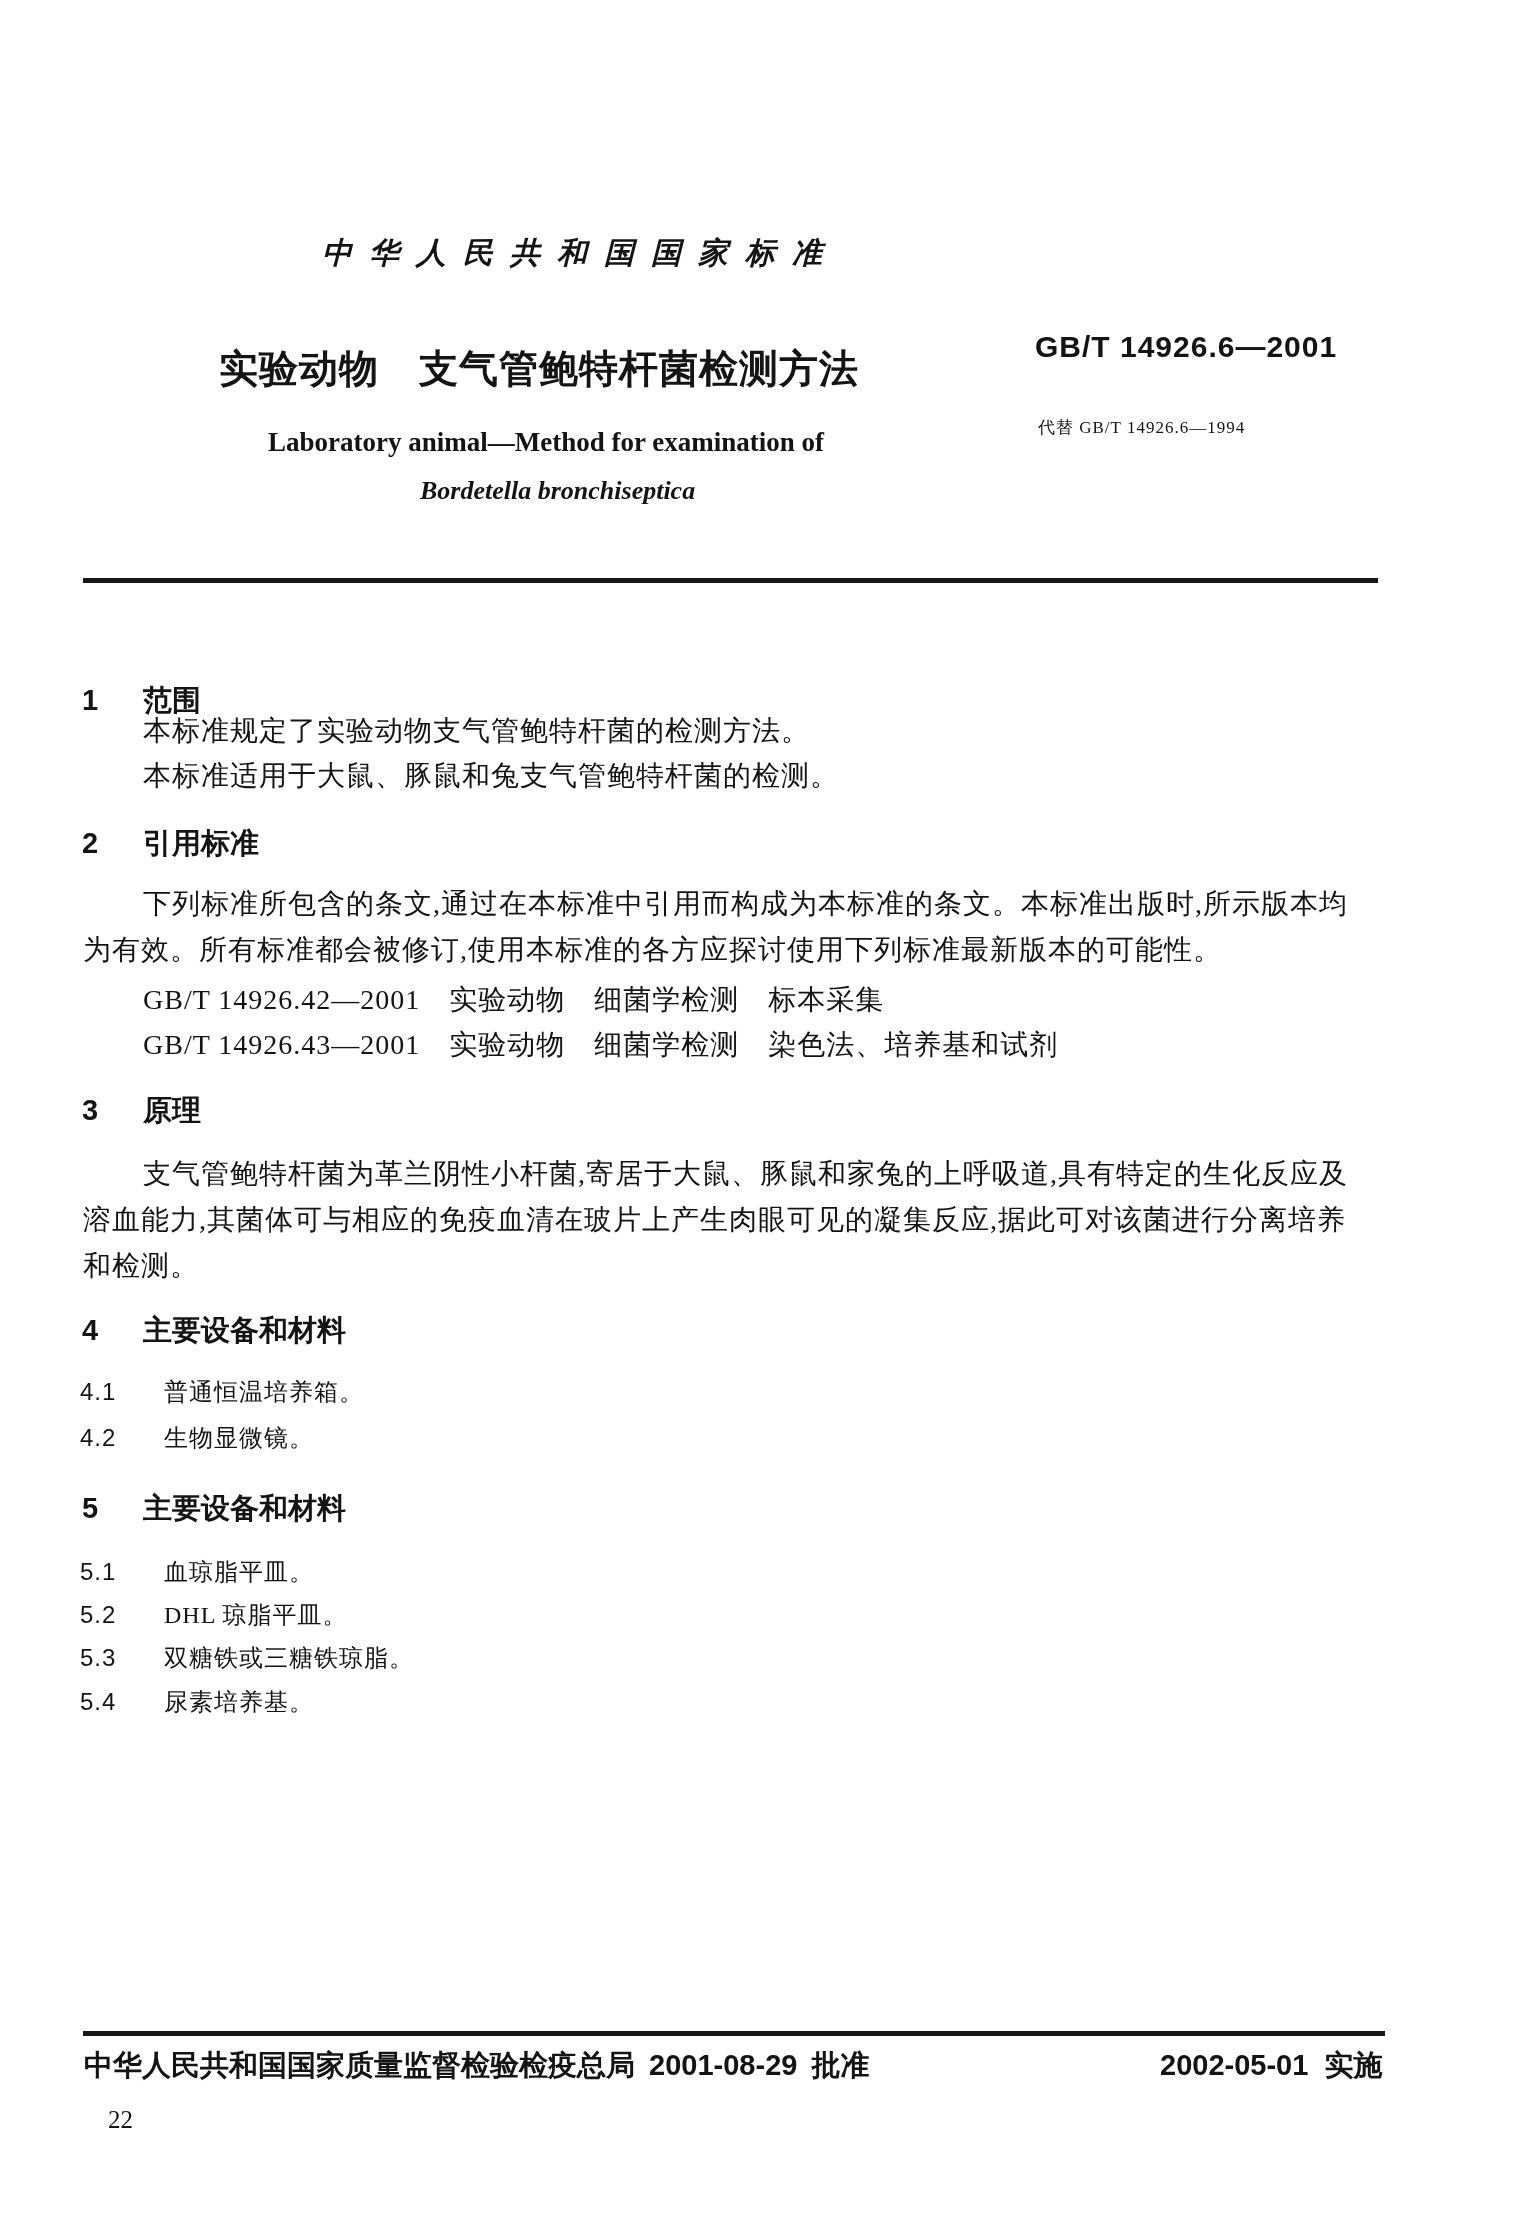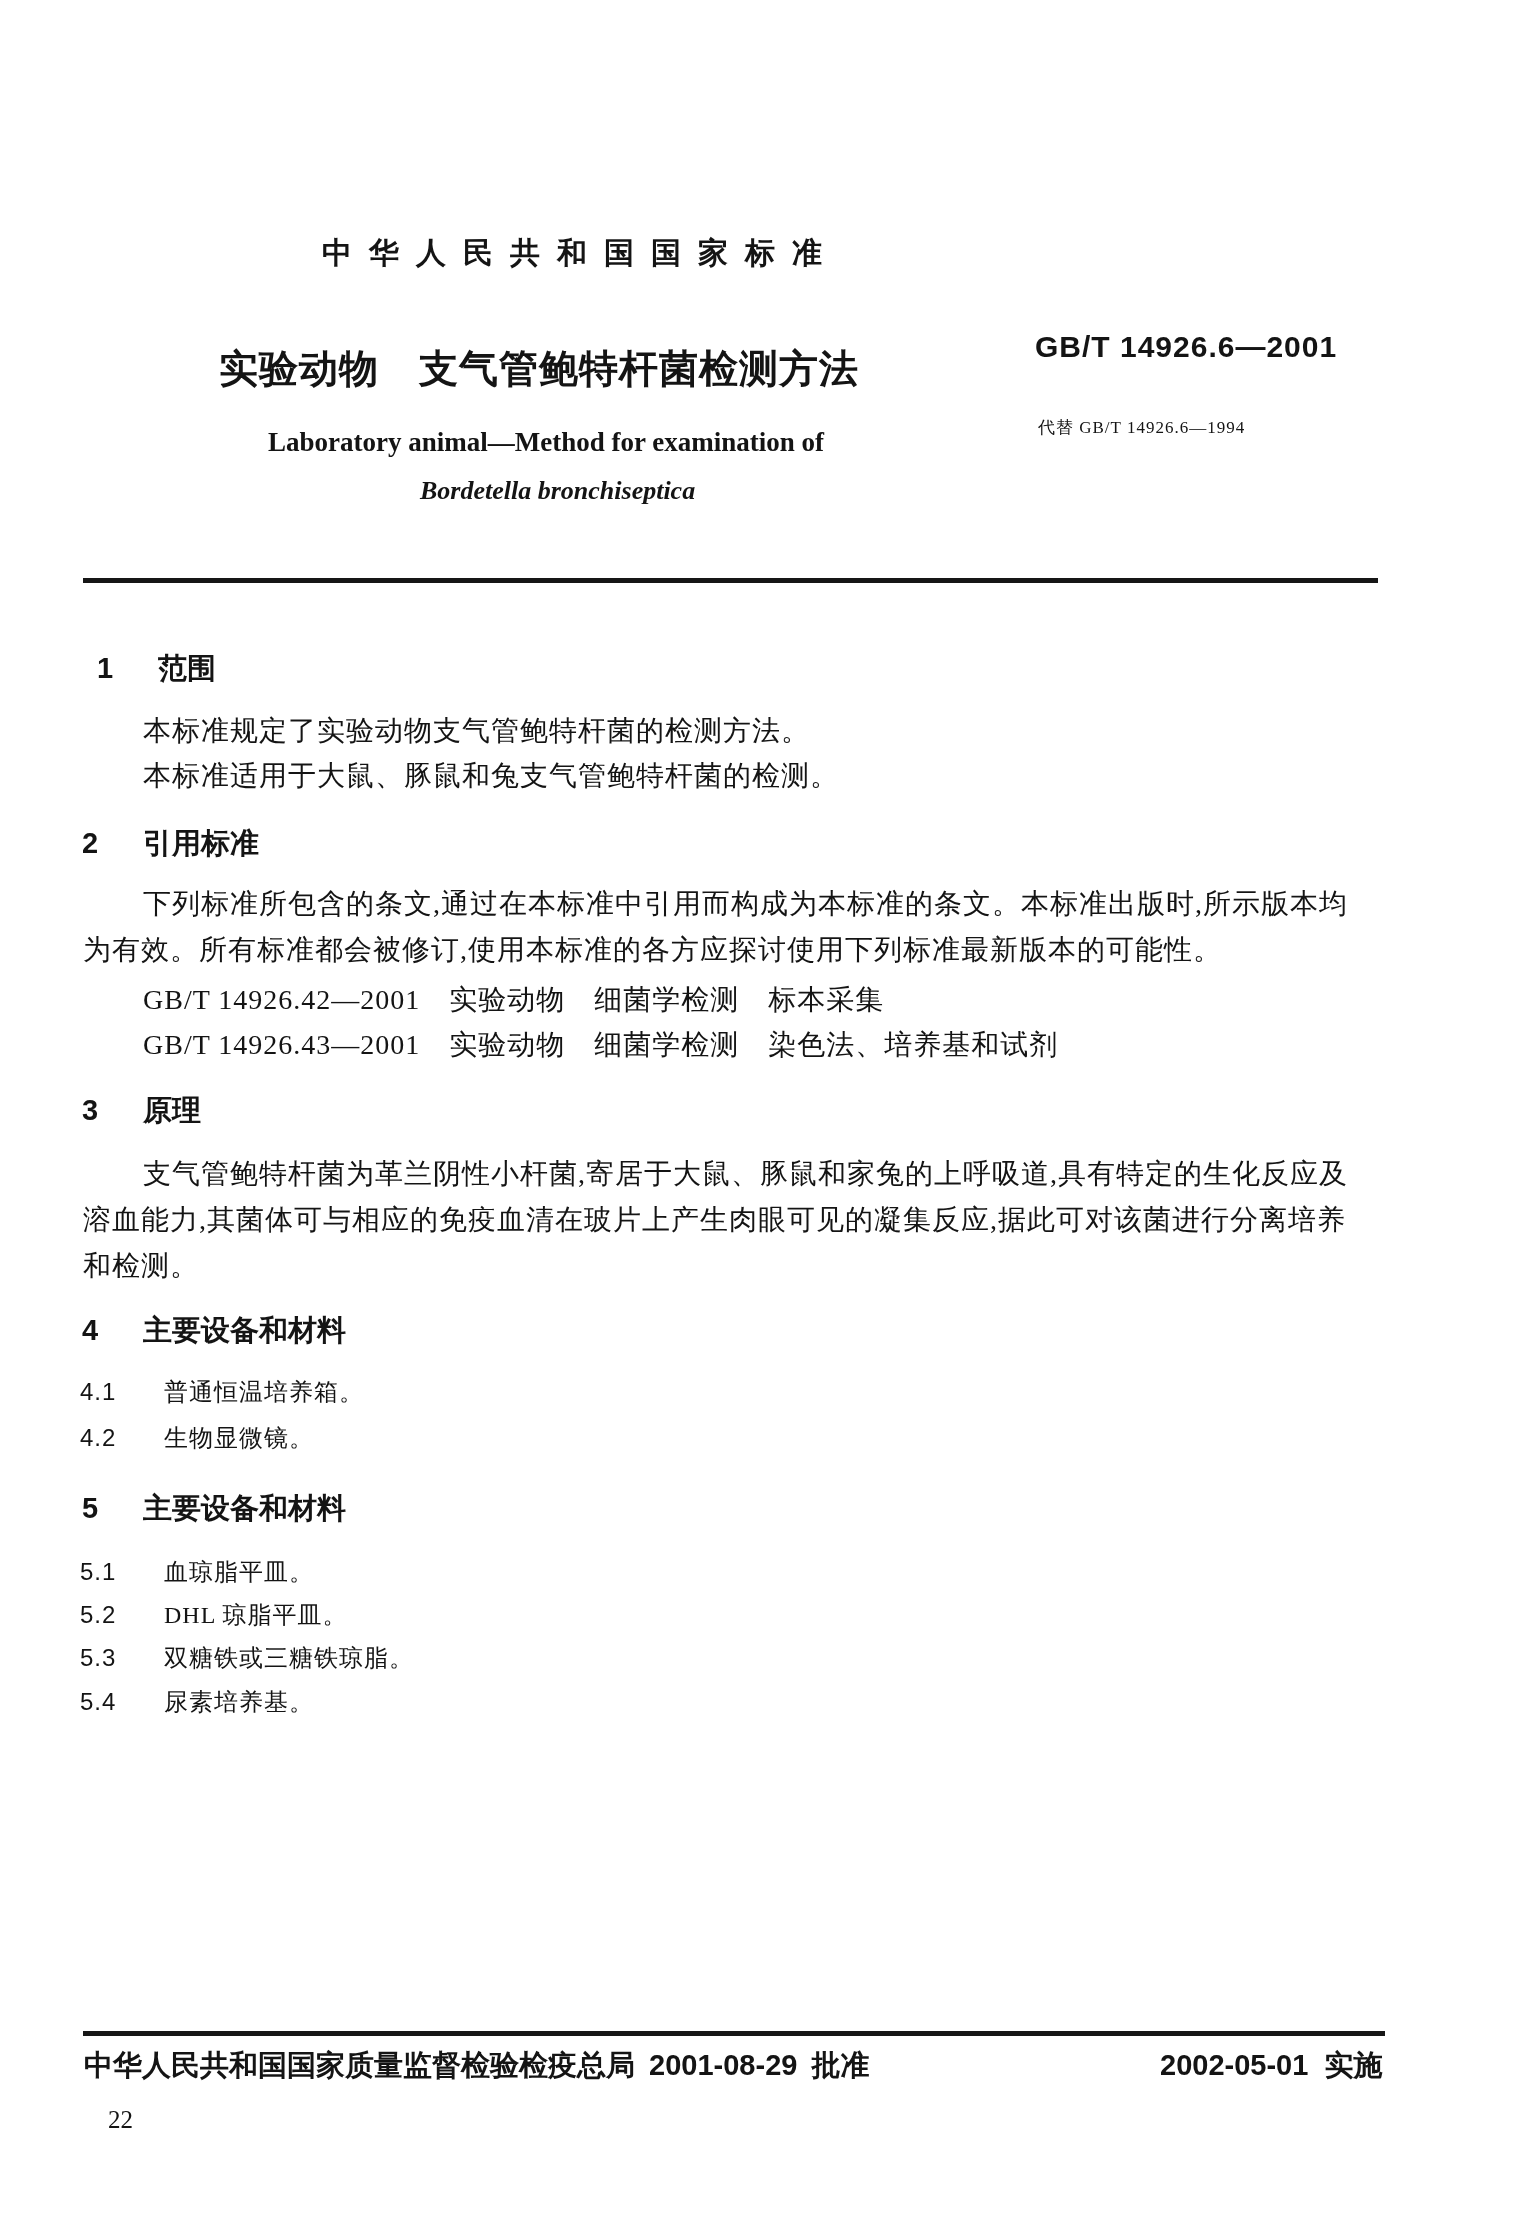--- a/index.html
+++ b/index.html
@@ -12,20 +12,21 @@
     font-family: "Liberation Serif", serif;
     overflow: hidden;
   }
 
   
   .banner {
     position: absolute; left: 322px; top: 233px;
     font-family: "Liberation Sans", sans-serif;
     font-weight: bold; font-size: 30px; letter-spacing: 17px;
     white-space: nowrap;
+    font-style: italic;
   }
   .title-zh {
     position: absolute; left: 219px; top: 342px;
     font-family: "Liberation Sans", sans-serif;
     font-weight: bold; font-size: 39px; letter-spacing: 1px;
     white-space: nowrap;
   }
   .std-no {
     position: absolute; left: 1035px; top: 330px;
     font-family: "Liberation Sans", sans-serif;
@@ -48,21 +49,21 @@
   .rule-top    { left: 83px; top: 578px;  width: 1295px; height: 5px; }
   .rule-bottom { left: 83px; top: 2031px; width: 1302px; height: 5px; }
 
   
   .h {
     position: absolute; left: 82px;
     font-family: "Liberation Sans", sans-serif;
     font-weight: bold; font-size: 29px; white-space: nowrap;
   }
   .h .no { display: inline-block; min-width: 53px; }
-  .h-s1 { top: 649px; margin-left: 15px; }
+  .h-s1 { top: 681px; }
   .h-s2 { top: 824px; }
   .h-s3 { top: 1091px; }
   .h-s4 { top: 1311px; }
   .h-s5 { top: 1489px; }
 
   
   .bl {
     position: absolute;
     font-size: 28px; letter-spacing: 1px; white-space: nowrap;
   }

